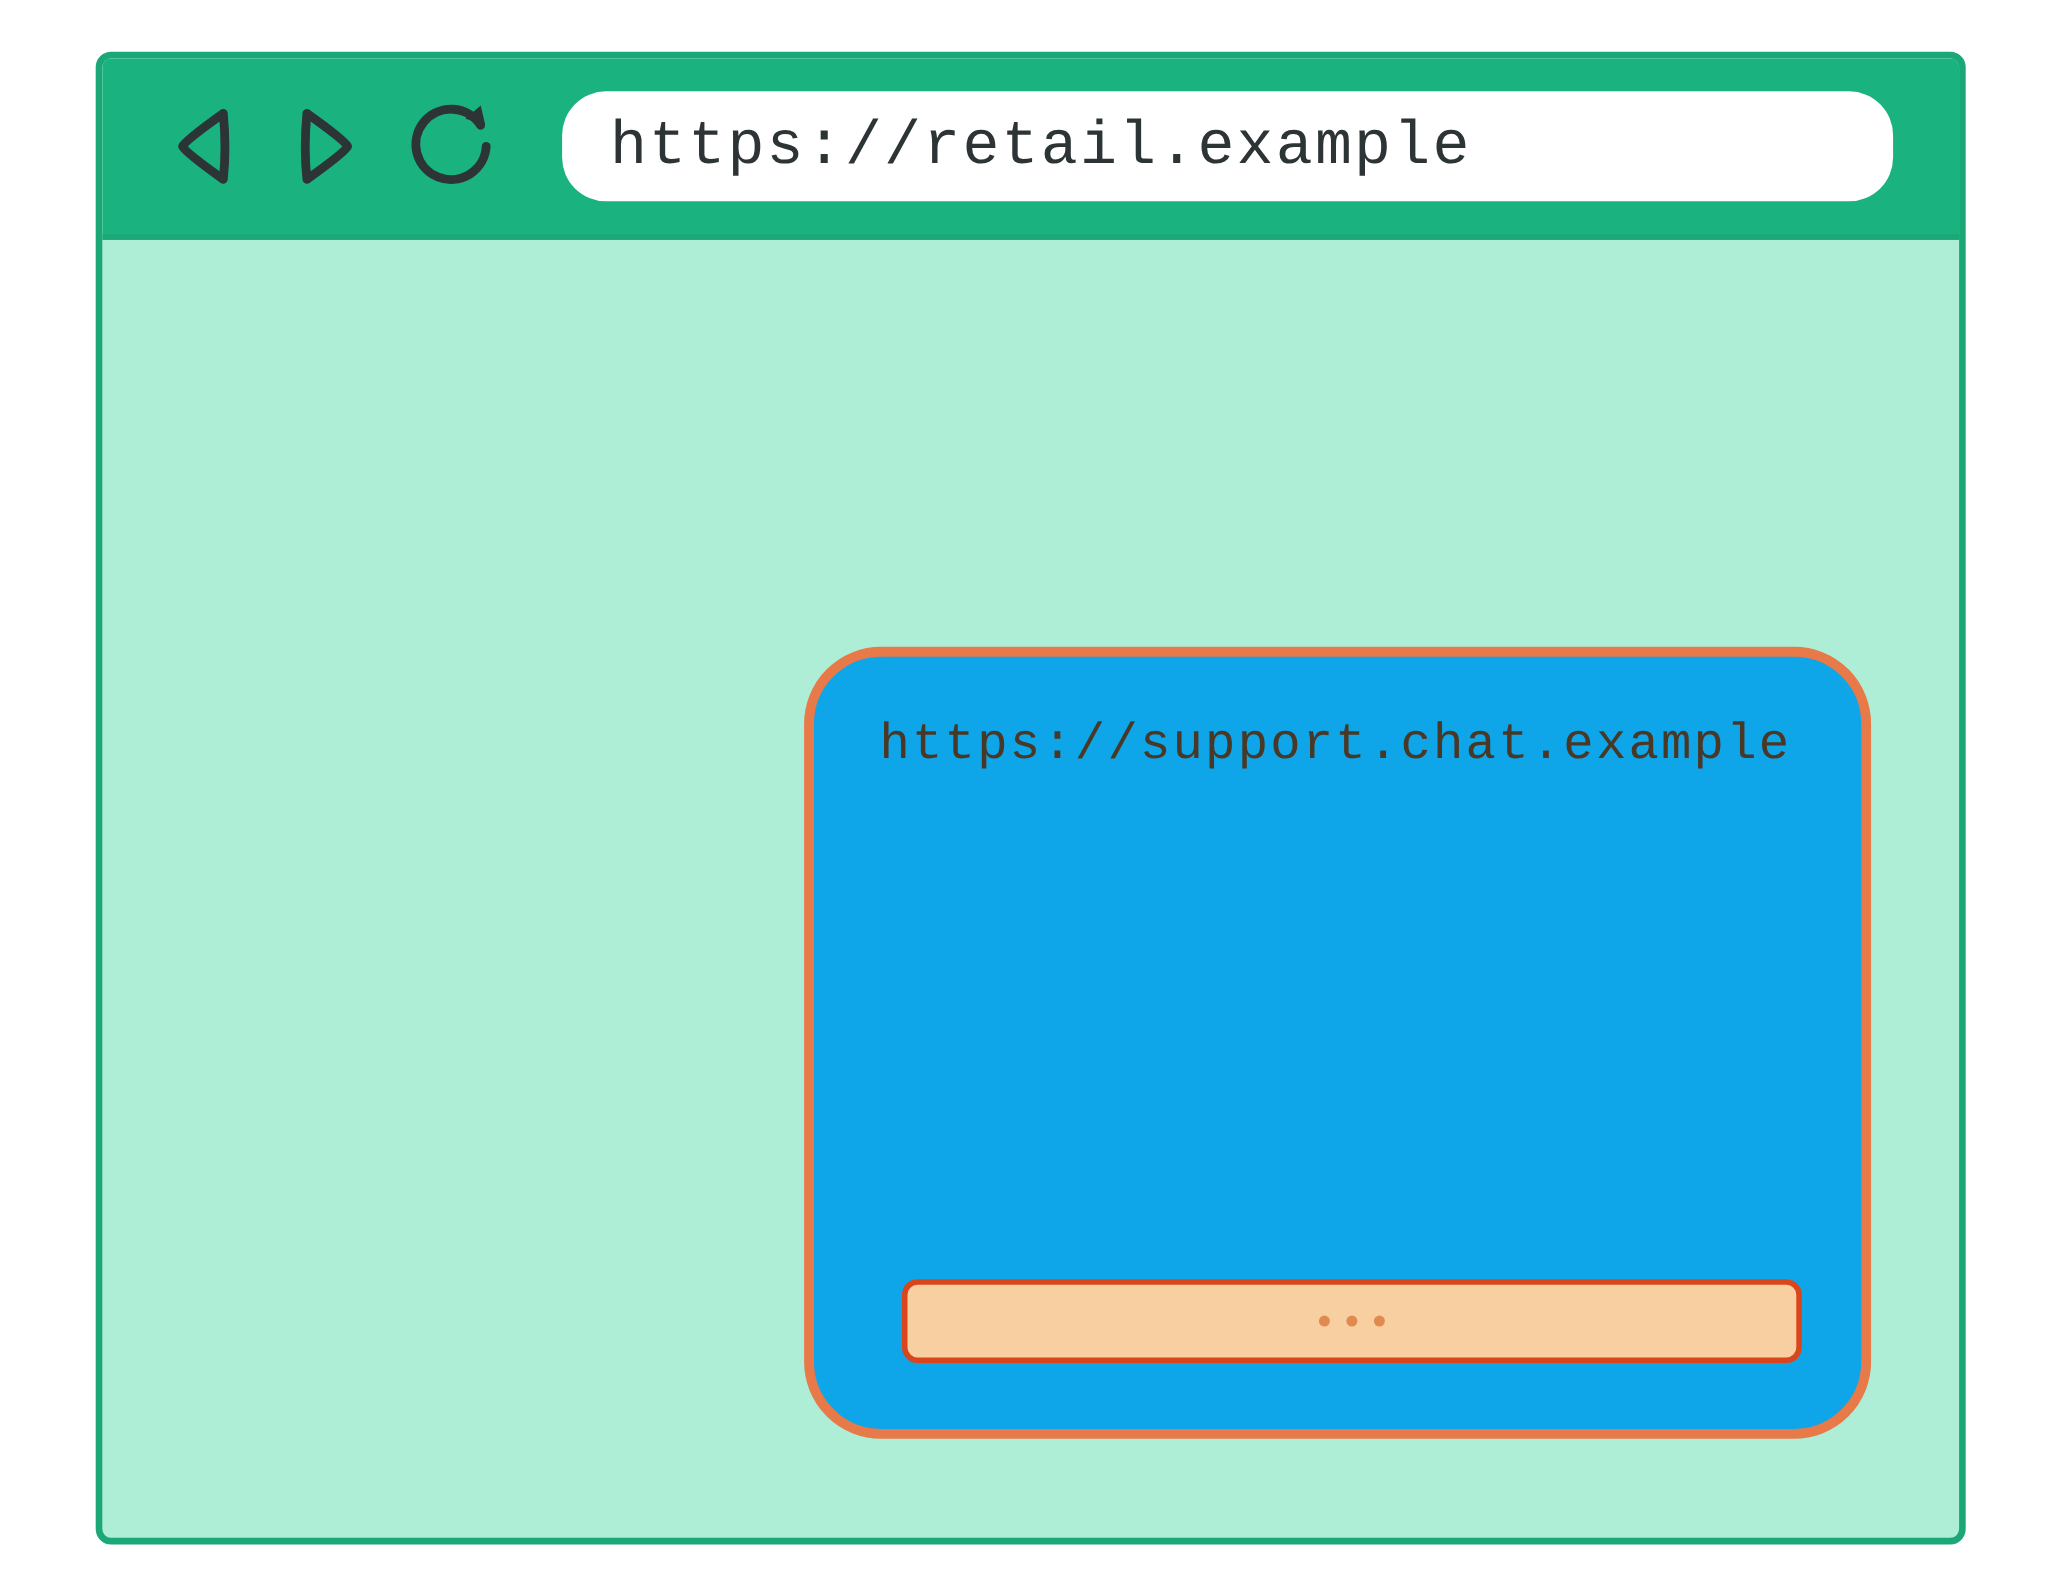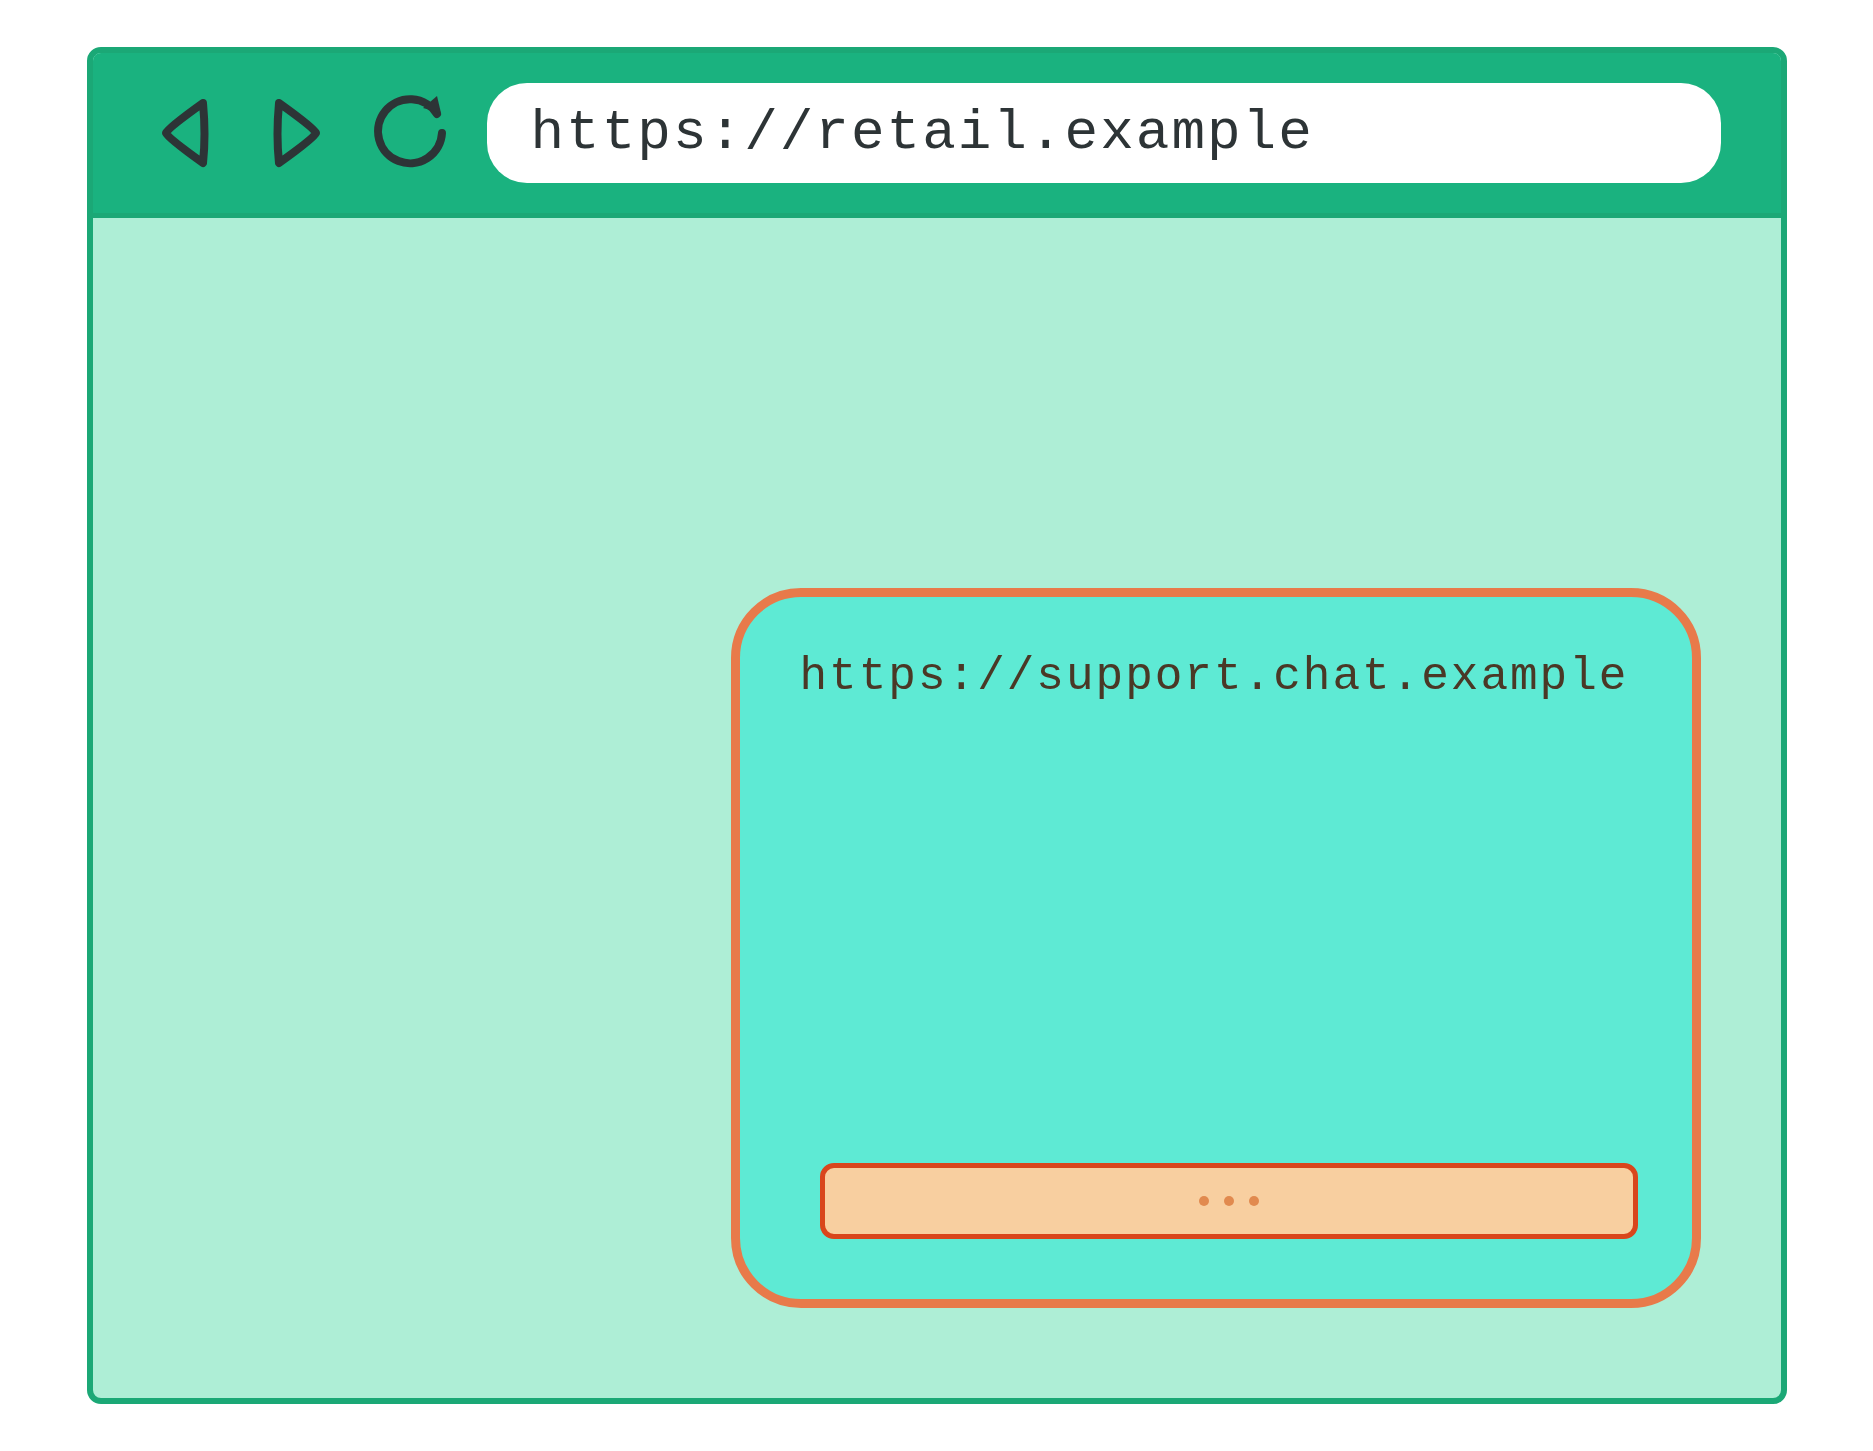--- a/index.html
+++ b/index.html
@@ -21,21 +21,21 @@
       border: 6px solid #1ba876;
       border-radius: 14px;
       overflow: hidden;
       background: #aeeed6;
     }
     .browser-toolbar {
       background: #1ab27f;
       display: flex;
       align-items: center;
       padding: 30px 60px;
-      gap: 32px;
+      gap: 56px;
       border-bottom: 5px solid #1ba876;
     }
     .nav-controls {
       display: flex;
       align-items: center;
       gap: 36px;
     }
     .nav-icon {
       width: 70px;
       height: 90px;
@@ -65,21 +65,21 @@
     .viewport {
       position: relative;
       height: 1180px;
     }
     .chat-widget {
       position: absolute;
       right: 80px;
       top: 370px;
       width: 970px;
       height: 720px;
-      background: #5eead4;
+      background: #0ea5e9;
       border: 9px solid #e87a4a;
       border-radius: 70px;
       padding: 50px 24px 40px 50px;
       display: flex;
       flex-direction: column;
     }
     .chat-origin {
       font-size: 46px;
       font-family: "Courier New", Courier, monospace;
       color: #4a3826;

